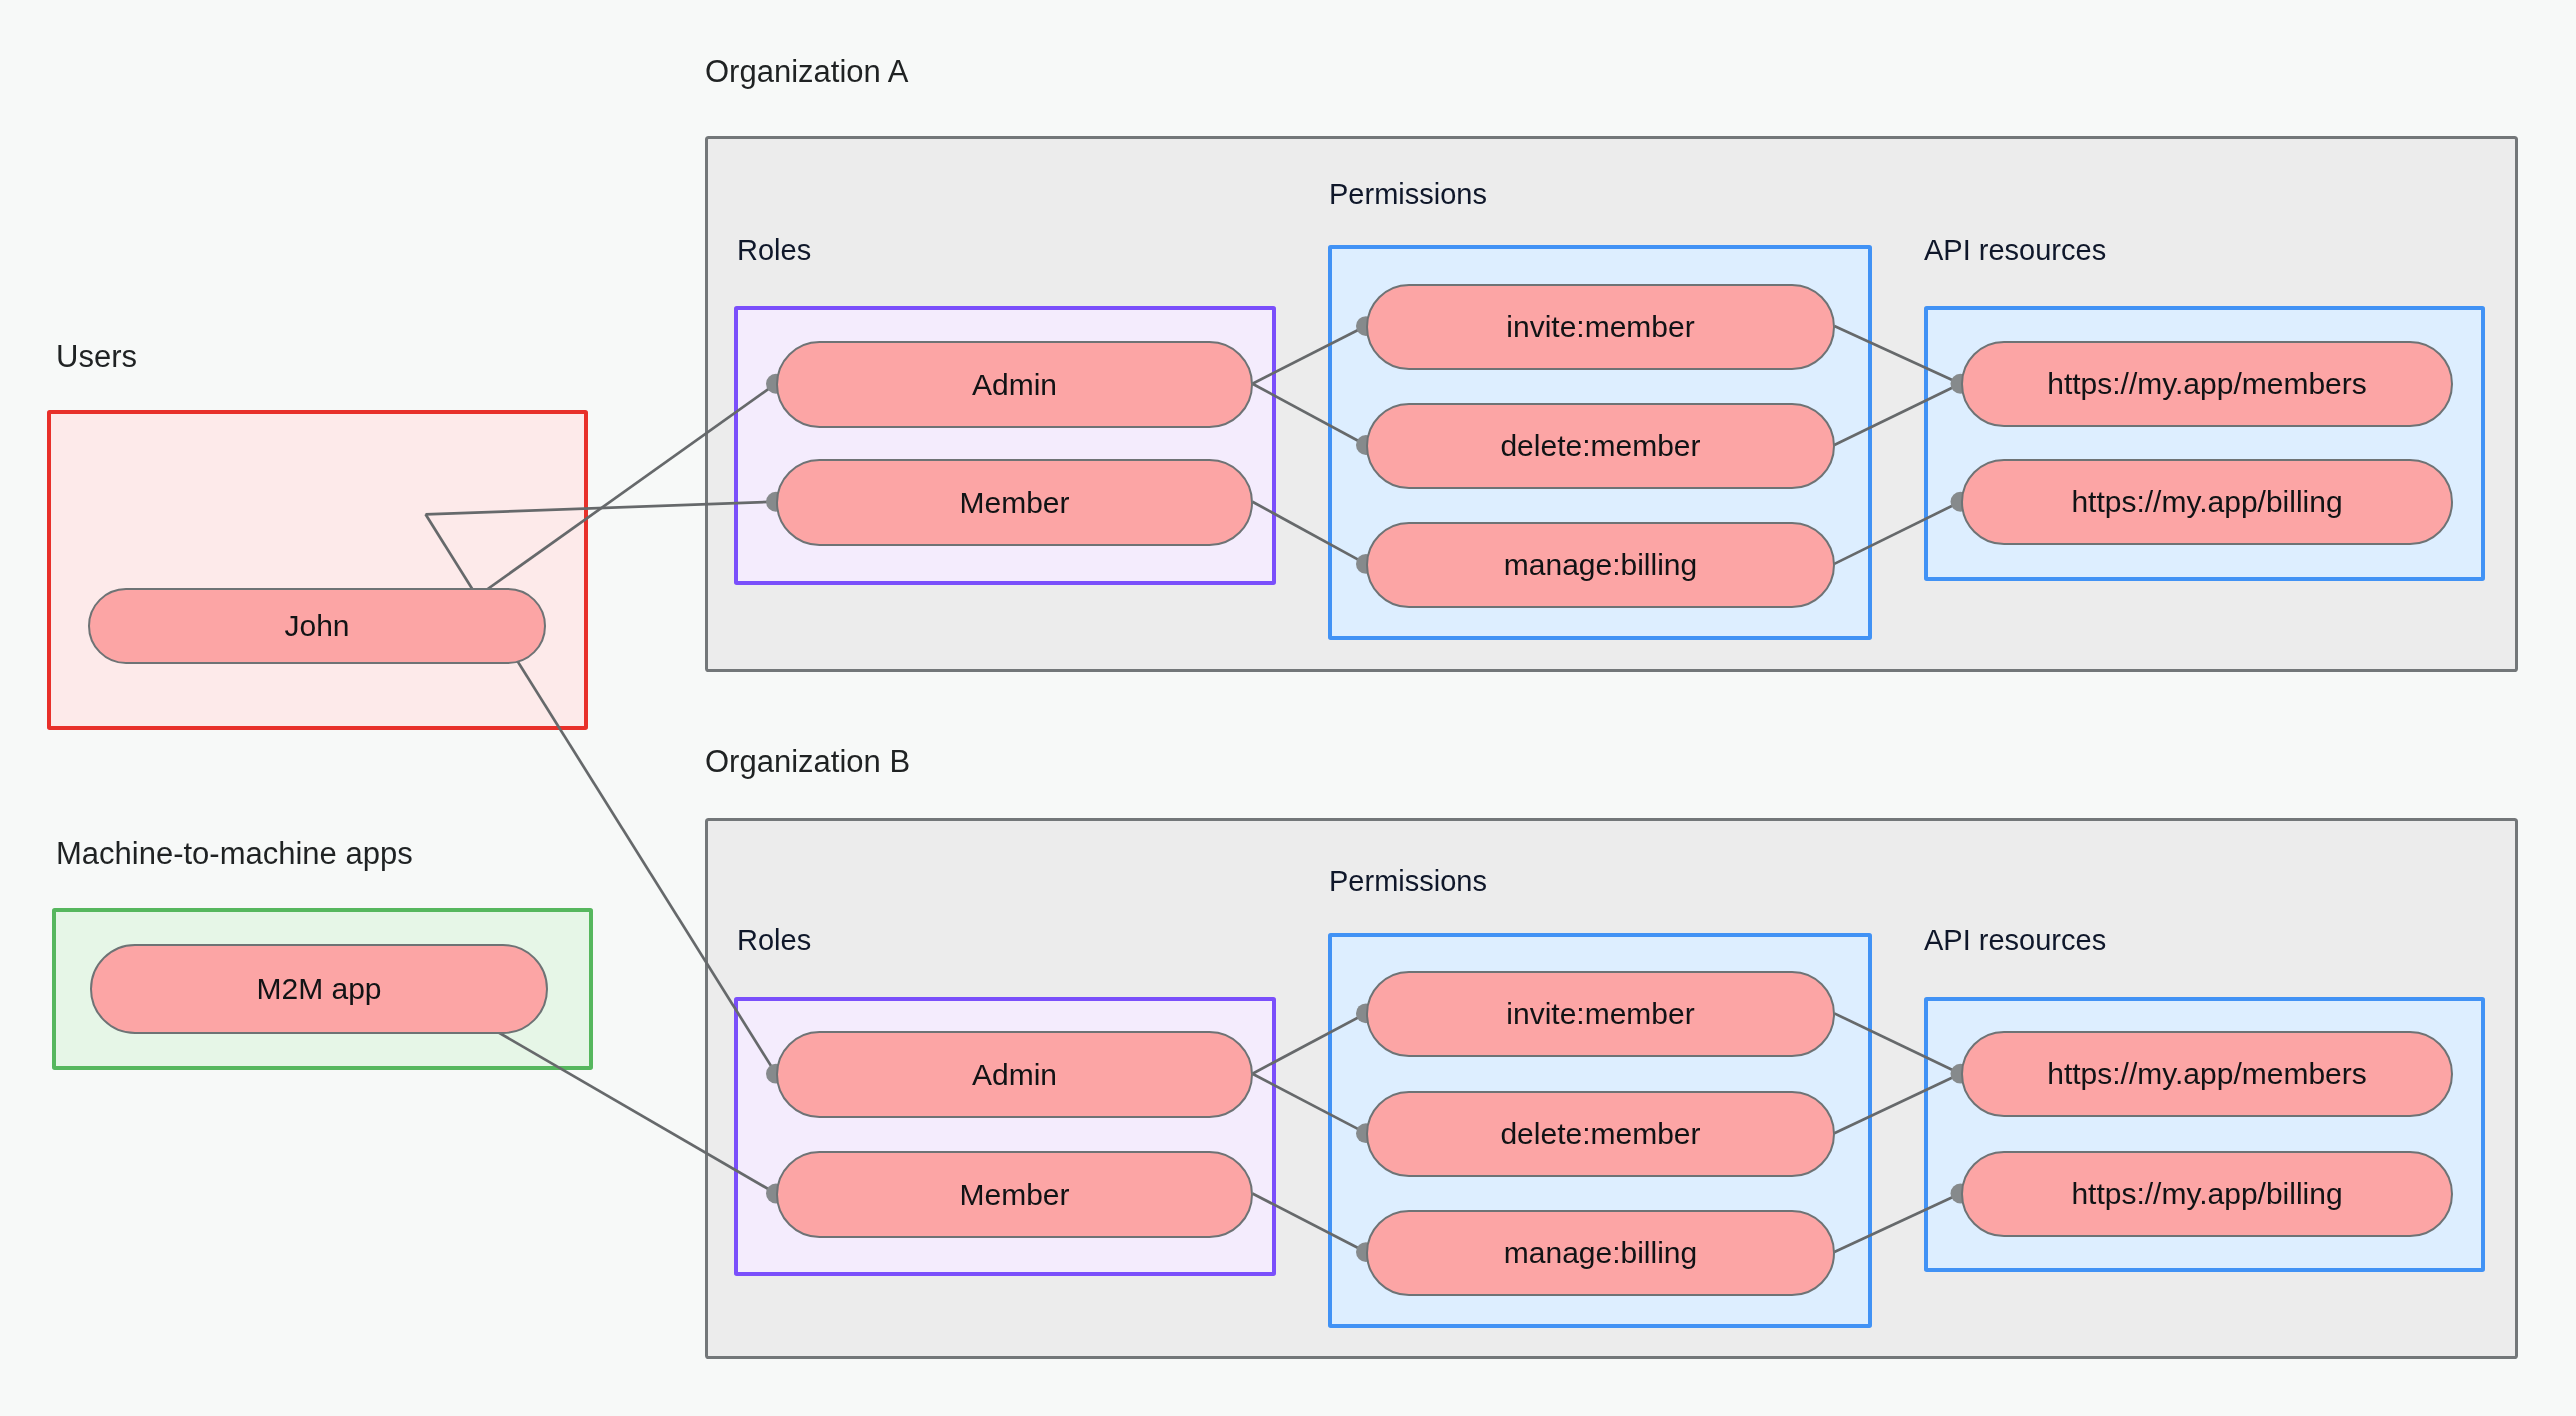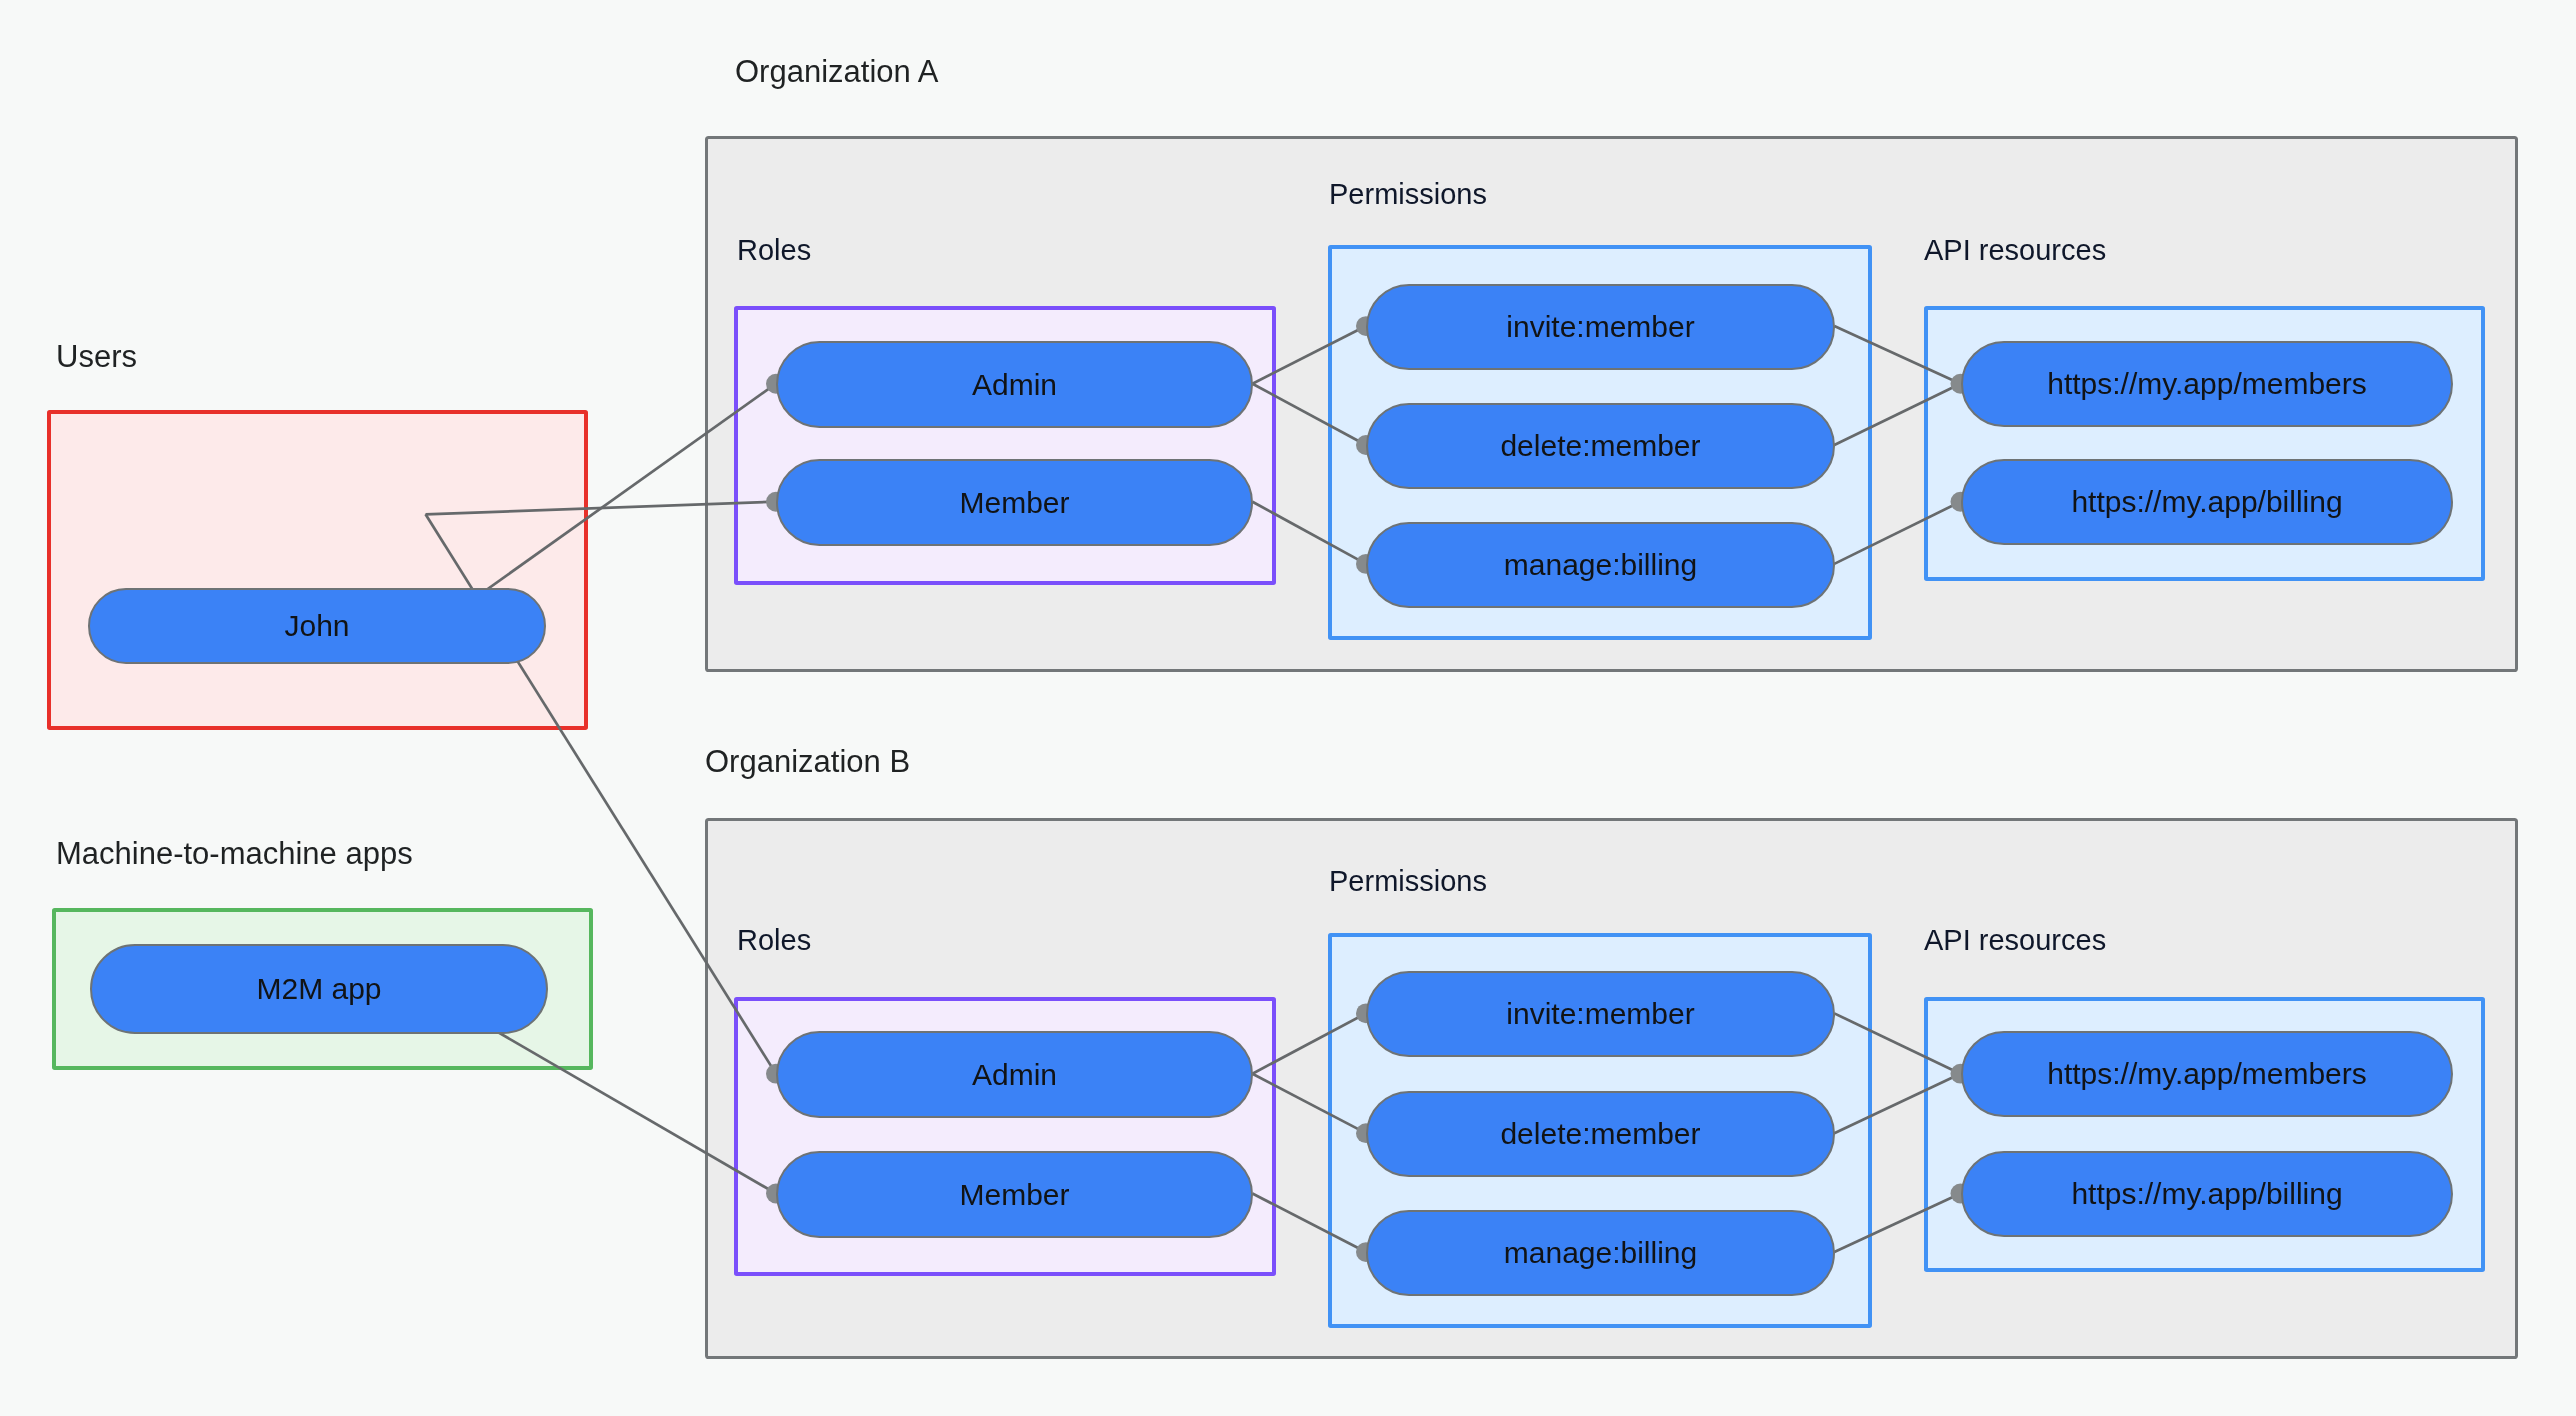--- a/index.html
+++ b/index.html
@@ -86,21 +86,21 @@
   .box.apires {
     background: #ddeeff;
     border: 4.5px solid #4192f5;
     border-radius: 2.7px;
   }
 
   
   .pill {
     position: absolute;
     box-sizing: border-box;
-    background: #3b82f6;
+    background: #fca5a5;
     border: 2.7px solid #6e7375;
     border-radius: 900px;
     display: flex;
     align-items: center;
     justify-content: center;
     font-size: 30px;
     color: #111315;
     z-index: 6;
     white-space: nowrap;
     overflow: hidden;
@@ -163,21 +163,21 @@
 
 
   <div class="pill" style="left:88px; top:588px; width:458px; height:76px;">John</div>
 
   <div class="group-label" style="left:56px; top:838px;text-align:center;">Machine-to-machine apps</div>
 
   <div class="box m2m" style="left:52px; top:908px; width:541px; height:162px;"></div>
 
   <div class="pill" style="left:90px; top:944px; width:458px; height:90px;">M2M app</div>
 
-  <div class="group-label" style="left:705px; top:56px;margin-left:30px;">Organization A</div>
+  <div class="group-label" style="left:705px; top:56px;">Organization A</div>
 
   <div class="box org" style="left:705px; top:136px; width:1813px; height:536px;"></div>
 
   <div class="inner-label" style="left:737px; top:236px;">Roles</div>
 
   <div class="box roles" style="left:734px; top:306px; width:542px; height:279px;"></div>
 
   <div class="pill" style="left:776px; top:341px; width:477px; height:87px;">Admin</div>
 
   <div class="pill" style="left:776px; top:459px; width:477px; height:87px;">Member</div>

